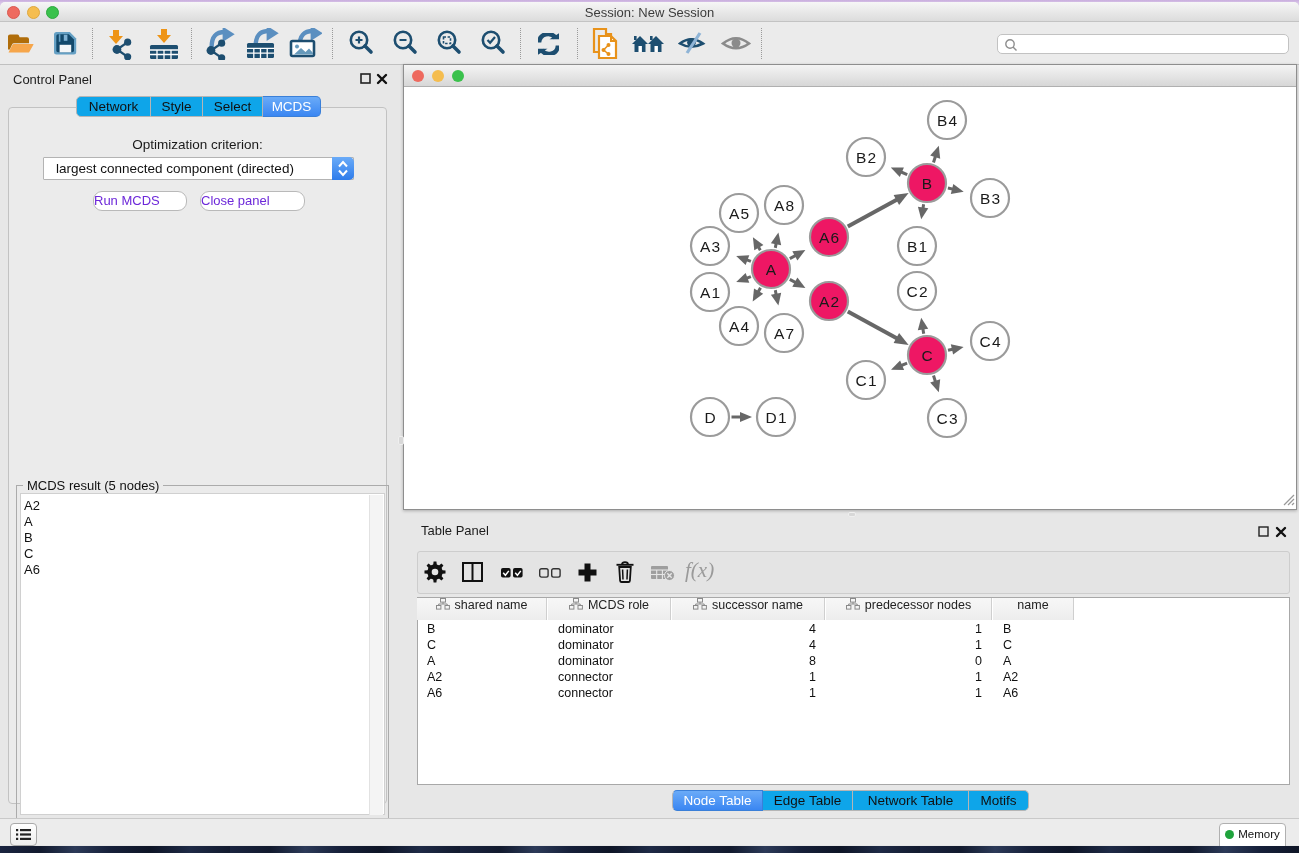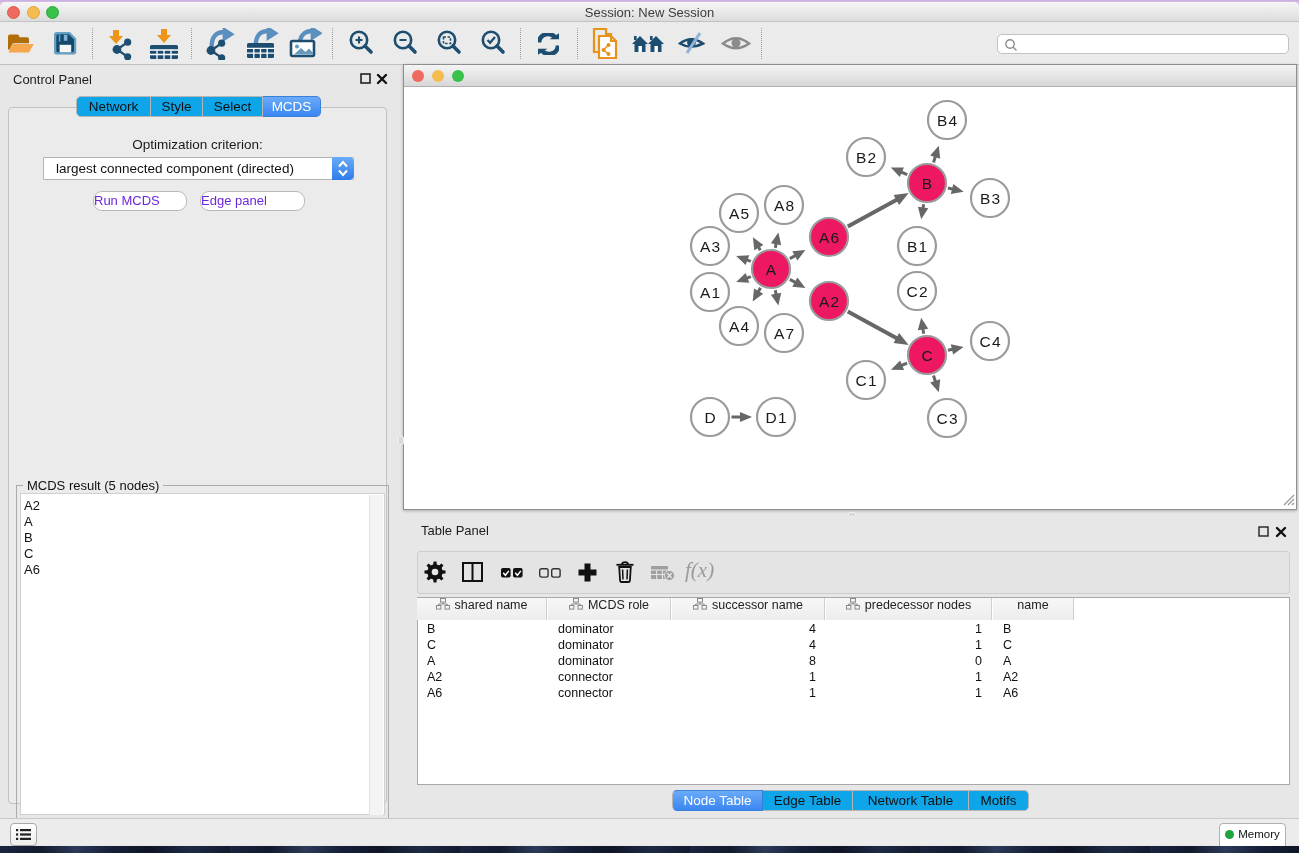--- a/index.html
+++ b/index.html
@@ -203,21 +203,21 @@
           <div class="sel" style="width:58px">MCDS</div>
    </div>
    <div class="abs" style="left:0;top:72px;width:395px;text-align:center;font-size:13.5px;color:#1a1a1a">Optimization criterion:</div>
    <div id="dropdown">largest connected component (directed)
      <div id="dropstep"><svg width="22" height="23" viewBox="0 0 22 23">
               <path d="M7,9.5 l4,-4.5 4,4.5" fill="none" stroke="#fff" stroke-width="2"></path>
               <path d="M7,13.5 l4,4.5 4,-4.5" fill="none" stroke="#fff" stroke-width="2"></path>
             </svg></div>
    </div>
    <div class="btn" style="left:93px;top:126px;width:94px">Run MCDS</div>
-   <div class="btn" style="left:200px;top:126px;width:105px">Edge panel</div>
+   <div class="btn" style="left:200px;top:126px;width:105px">Close panel</div>
    <div id="fieldset" style="top:420px">
      <div id="fslegend">MCDS result (5 nodes)</div>
      <div id="fslist">
             <div style="height:4px"></div>
             <div class="li">A2</div>
             <div class="li">A</div>
             <div class="li">B</div>
             <div class="li">C</div>
             <div class="li">A6</div>
             <div id="fsscroll"></div>

